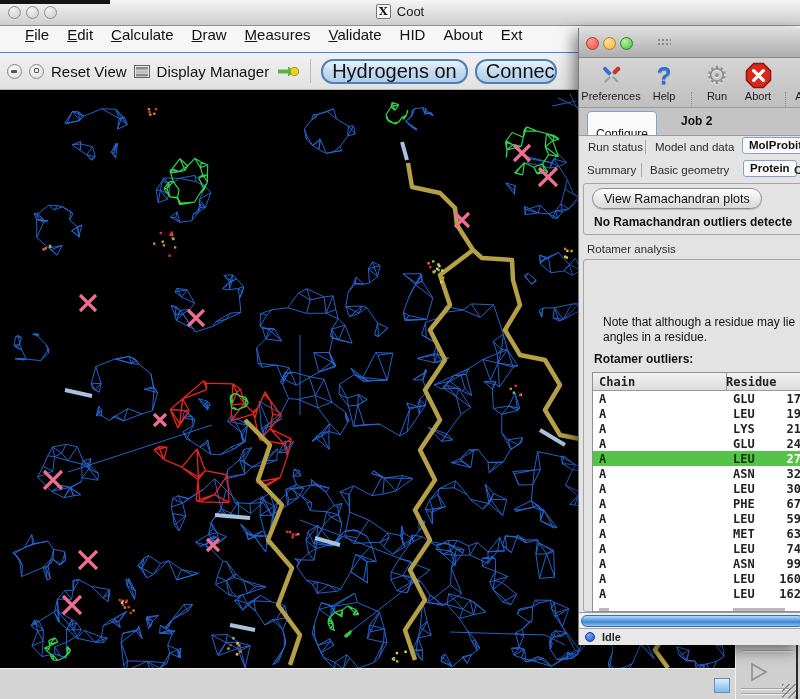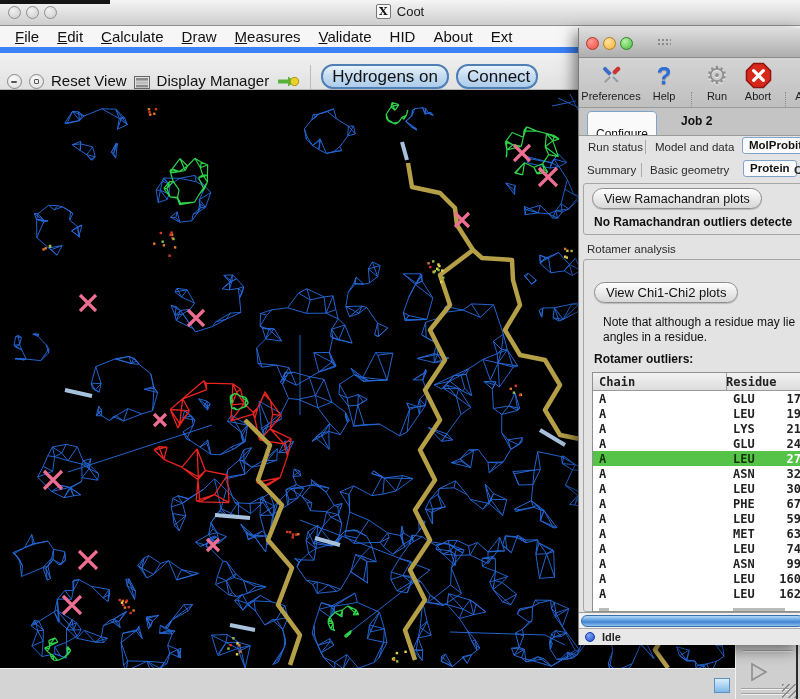--- a/index.html
+++ b/index.html
@@ -22,41 +22,41 @@
   }
   .title-center { position:absolute; left:0; right:0; top:4px; display:flex; justify-content:center; align-items:center; gap:6px; }
   .x11-icon {
     width:15px; height:15px; background:#f7f7f7; border:1px solid #777; border-radius:2px;
     font-family:"DejaVu Serif",serif; font-size:11px; font-weight:bold; color:#111;
     display:flex; align-items:center; justify-content:center;
   }
   .win-title { font-size:13px; color:#1a1a1a; }
   .menubar {
     position:absolute; left:0; top:26px; width:800px; height:27px;
-    background:#f6f6f6; border-bottom:6px solid #3b82f6; z-index:2;
-    display:flex; align-items:center; padding-left:6px;
+    background:#f6f6f6; border-bottom:1px solid #3b82f6; z-index:2;
+    display:flex; padding-left:16px;
   }
   .menu-item { display:inline-block; padding:0 9px; font-size:15px; color:#111; cursor:default; }
   .menu-item.mnemonic::first-letter { text-decoration:underline; }
   .toolbar {
     position:absolute; left:0; top:53px; width:800px; height:37px;
     background:linear-gradient(#f1f1f1,#e1e1e1); border-bottom:1px solid #b5b5b5; z-index:2;
-    display:flex; align-items:flex-end; padding-left:7px; gap:7px;
+    display:flex; align-items:center; padding-left:7px; gap:7px;
   }
   .circ-btn { width:15px; height:15px; border-radius:50%; border:1.5px solid #888;
     background:radial-gradient(circle at 40% 30%, #fafafa,#dcdcdc); position:relative; }
   .circ-btn .bar { position:absolute; left:3px; top:5.5px; width:6px; height:2.5px; background:#555; border-radius:1px; }
   .circ-btn .dot { position:absolute; left:3.5px; top:3.5px; width:5px; height:5px; border:1.5px solid #555; border-radius:1px; background:#eee; }
   .tb-label { font-size:15px; color:#111; }
   .dm-icon { width:16px; height:13px; }
   .vsep { width:1px; height:24px; background:#bbb; margin:0 3px; }
   .aquabtn {
     height:25px; border:2px solid #4f7fb5; border-radius:12px;
     background:linear-gradient(#eaf4fc,#c6dcf1 45%,#aecdeb);
-    padding:0 9px; font-size:17px; color:#111; display:flex; align-items:center; white-space:nowrap;
+    padding:0 9px; font-size:20px; color:#111; display:flex; align-items:center; white-space:nowrap;
   }
   .aquabtn.clipped { max-width:82px; overflow:hidden; }
   
   #canvas { position:absolute; left:0; top:90px; width:735px; height:578px; background:#000; z-index:1; overflow:hidden; }
   
   .statusbar {
     position:absolute; left:0; top:668px; width:735px; height:31px;
     background:#d4d4d4; border-top:1px solid #f5f5f5; z-index:4;
     display:flex; align-items:center;
   }
@@ -370,21 +370,20 @@
       <div class="subtab" style="left:215px; top:28px; font-weight:bold;">Cl</div>
 
       <div class="frame" style="top:47px; height:52px;">
         <div class="pill-btn" style="left:8px; top:4px;">View Ramachandran plots</div>
         <div class="bold-note" style="left:10px; top:31px;">No Ramachandran outliers detecte</div>
       </div>
 
       <div class="frame-label" style="left:8px; top:107px;">Rotamer analysis</div>
 
       <div class="frame" style="top:123px; bottom:16px;">
-        <div class="pill-btn" style="left:10px; top:22px; font-size:13px;">View Chi1-Chi2 plots</div>
         <div class="plain-note" style="left:10px; top:55px;">Note that although a residue may lie</div>
         <div class="plain-note" style="left:10px; top:70px;">angles in a residue.</div>
         <div class="bold-note" style="left:10px; top:92px;">Rotamer outliers:</div>
 
         <div class="rtable">
           <div class="thead">
             <span class="c1">Chain</span>
             <div class="hdiv"></div>
             <span>Residue</span>
           </div>

